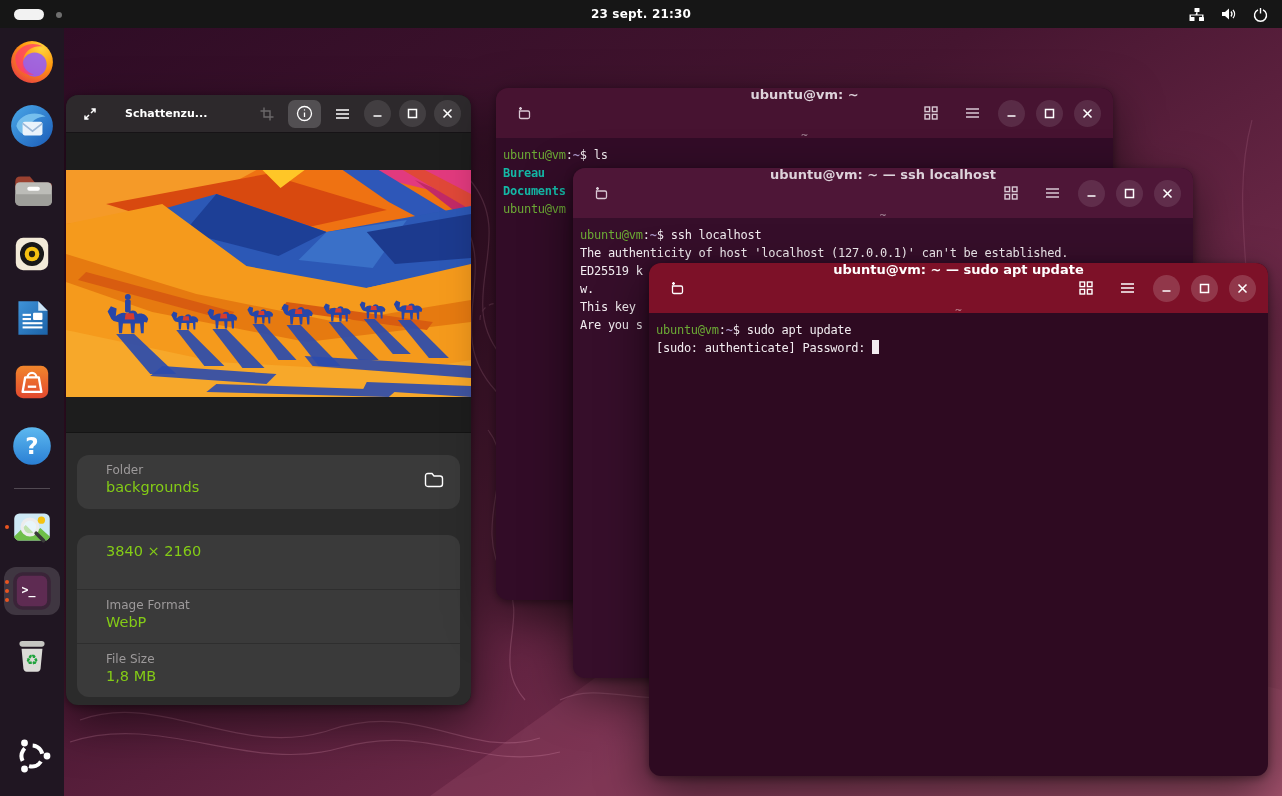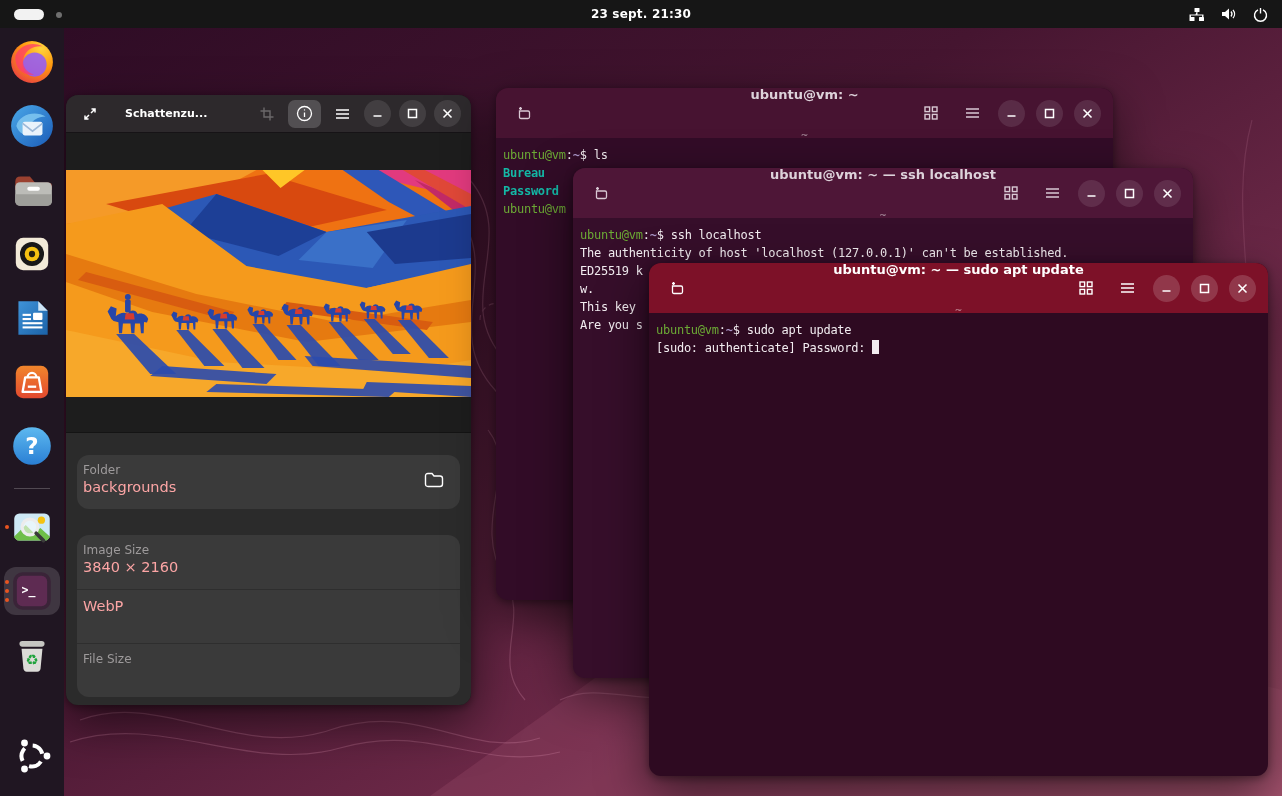--- a/index.html
+++ b/index.html
@@ -55,23 +55,23 @@
   .vh-spacer { flex:1; }
   .icon-btn { width:30px; height:28px; border-radius:7px; display:flex;
     align-items:center; justify-content:center; }
   .icon-btn.active { background:rgba(255,255,255,.18); width:36px; }
   .icon-btn.dim { opacity:.38; }
   .viewer-photo { position:absolute; left:0; top:75px; width:405px; height:227px; }
   .viewer-photo svg { display:block; }
   .props { position:absolute; left:0; top:337px; width:405px; height:273px;
     background:#2b2b2b; border-top:1px solid #141414; padding:22px 11px 0 11px; }
   .prop-card { background:#3a3a3a; border-radius:12px; }
-  .prop-row { padding:8px 6px; position:relative; min-height:54px; }
+  .prop-row { padding:8px 29px; position:relative; min-height:54px; }
   .prop-label { font-size:12px; color:#9d9a9b; margin-bottom:2px; }
-  .prop-value { font-size:14.5px; color:#fca5a5; }
+  .prop-value { font-size:14.5px; color:#84cc16; }
   .prop-row + .prop-row { border-top:1px solid #2e2e2e; }
   .folder-card { margin-bottom:26px; }
   .folder-icon { position:absolute; right:16px; top:50%; transform:translateY(-50%); }
 
   
   .term { overflow:hidden; }
   .term-header { height:50px; display:flex; align-items:center; padding:0 12px; gap:12px; }
   .term-titlebox { position:absolute; left:0; right:0; top:0; height:50px;
     display:flex; flex-direction:column; align-items:center; justify-content:center;
     pointer-events:none;gap:28px; }
@@ -234,28 +234,29 @@
       <div class="prop-label">Folder</div>
       <div class="prop-value">backgrounds</div>
       <span class="folder-icon">
         <svg width="20" height="16" viewBox="0 0 20 16" fill="none" stroke="#fff" stroke-width="1.4">
           <path d="M1.5 4 q0,-2.5 2.5,-2.5 h4 l2,2.5 h6 q2.5,0 2.5,2.5 v5.5 q0,2.5 -2.5,2.5 h-12 q-2.5,0 -2.5,-2.5 Z"></path>
         </svg>
       </span>
     </div>
     <div class="prop-card">
       <div class="prop-row">
-        <div class="prop-label">Image Size</div>
         <div class="prop-value">3840 × 2160</div>
       </div>
       <div class="prop-row">
+        <div class="prop-label">Image Format</div>
         <div class="prop-value">WebP</div>
       </div>
       <div class="prop-row">
         <div class="prop-label">File Size</div>
+        <div class="prop-value">1,8 MB</div>
       </div>
     </div>
   </div>
 </div>
 
 <div class="window term t1 unf">
   <div class="term-header">
     <span class="icon-btn">
       <svg width="17" height="17" viewBox="0 0 17 17" fill="none" stroke="#d9c9d4" stroke-width="1.3">
         <path d="M4.5 6 H13 q1.5,0 1.5,1.5 V12 q0,1.5 -1.5,1.5 H6 q-1.5,0 -1.5,-1.5 Z"></path>
@@ -295,21 +296,21 @@
       <span class="circle-btn">
         <svg width="11" height="11" viewBox="0 0 11 11" stroke="#fff" stroke-width="1.6">
           <line x1="1.5" y1="1.5" x2="9.5" y2="9.5"></line>
             <line x1="9.5" y1="1.5" x2="1.5" y2="9.5"></line>
         </svg>
       </span>
     </div>
   </div>
   <div class="term-body"><span class="p-user">ubuntu@vm</span><span>:</span><span class="p-dir">~</span><span>$ ls</span>
 <span class="p-dirblue">Bureau</span>
-<span class="p-dirblue">Password</span>
+<span class="p-dirblue">Documents</span>
 <span class="p-user">ubuntu@vm</span></div>
 </div>
 
 <div class="window term t2 unf">
   <div class="term-header">
     <span class="icon-btn">
       <svg width="17" height="17" viewBox="0 0 17 17" fill="none" stroke="#d9c9d4" stroke-width="1.3">
         <path d="M4.5 6 H13 q1.5,0 1.5,1.5 V12 q0,1.5 -1.5,1.5 H6 q-1.5,0 -1.5,-1.5 Z"></path>
         <path d="M7 3.5 H4 M5.5 2 V5"></path>
       </svg>

